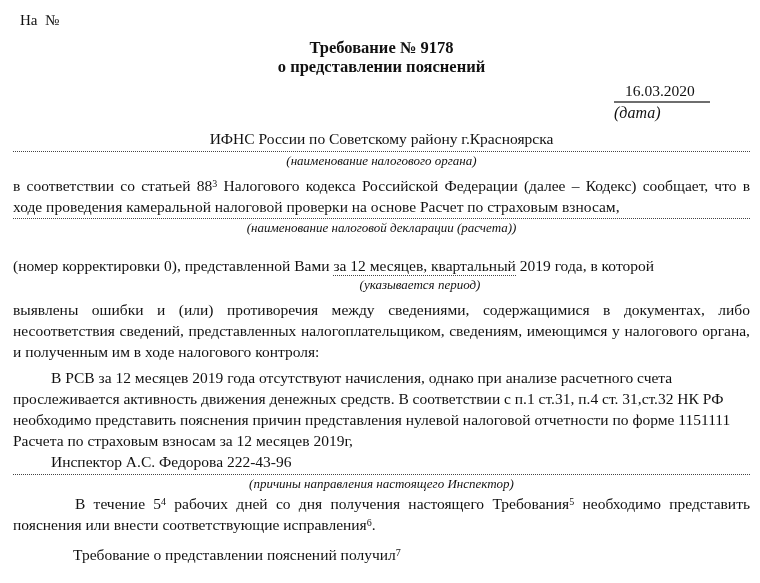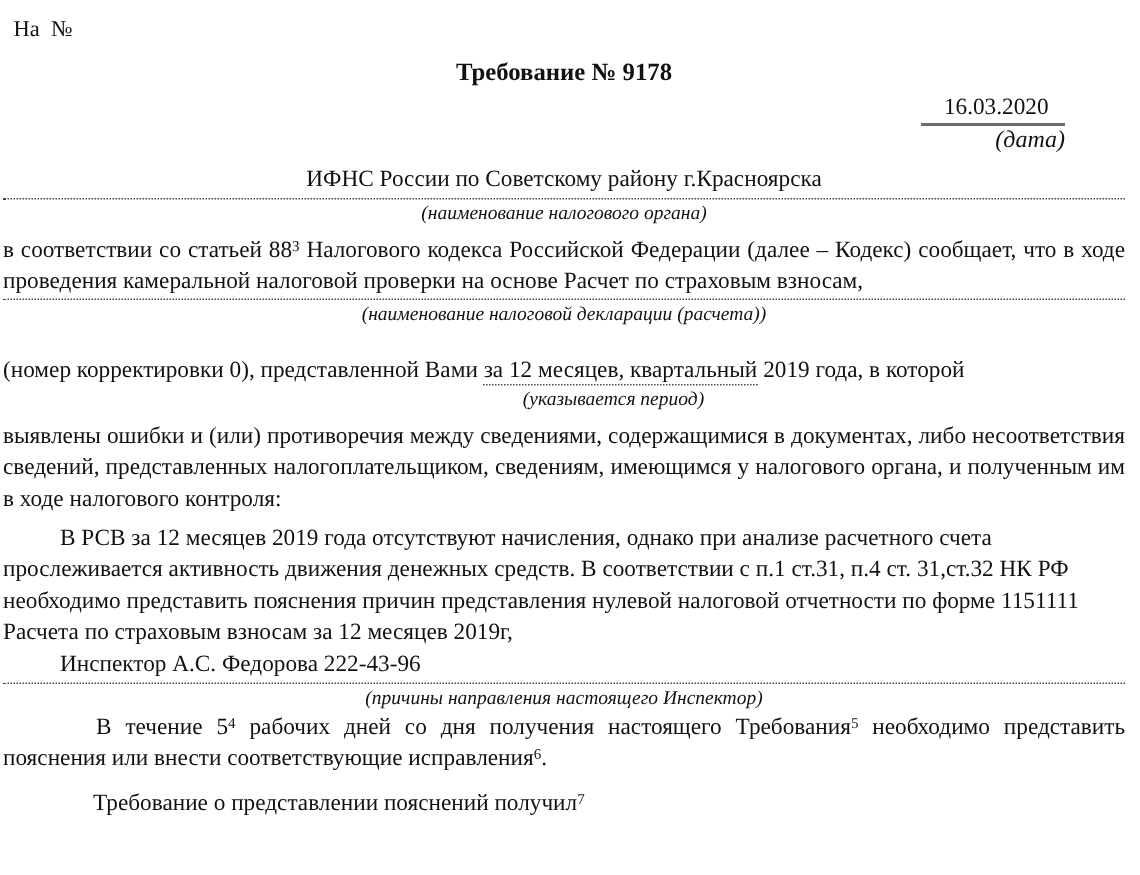--- a/index.html
+++ b/index.html
@@ -5,40 +5,40 @@
   * { box-sizing: border-box; }
   html, body { margin: 0; padding: 0; }
   body {
     width: 760px; height: 583px;
     background: #ffffff;
     font-family: "Liberation Serif", "DejaVu Serif", serif;
     color: #111111;
   }
   .page {
     width: 760px; height: 583px;
-    padding: 8px 10px 0 2px;
+    padding: 8px 10px 0 13px;
     overflow: hidden;
     position: relative;
   }
   .ref {
     font-size: 15px;
     margin: 4px 0 0 7px;
     white-space: pre-wrap;
   }
   .title {
     text-align: center;
     font-weight: bold;
     font-size: 16.5px;
     line-height: 19px;
     margin-top: 9px;
   }
   .date-block {
     width: 96px;
     margin: 6px 40px 0 auto;
-    text-align: right;
+    text-align: left;
   }
   .date-value {
     font-size: 15.5px;
     padding: 0 11px 1px 11px;
     border-bottom: 2px solid #6e6e6e;
   }
   .date-caption {
     font-style: italic;
     font-size: 16px;
     padding-top: 1px;
@@ -117,20 +117,21 @@
 </style>
 </head>
 <body>
 
 <div class="page">
 
   <div class="ref">На &nbsp;№</div>
 
   <div class="title">
     <div>Требование № 9178</div>
+    <div>о представлении пояснений</div>
   </div>
 
   <div class="date-block">
     <div class="date-value">16.03.2020</div>
     <div class="date-caption">(дата)</div>
   </div>
 
   <div class="authority">
     <div class="authority-name dotted">ИФНС России по Советскому району г.Красноярска</div>
     <div class="caption">(наименование налогового органа)</div>

